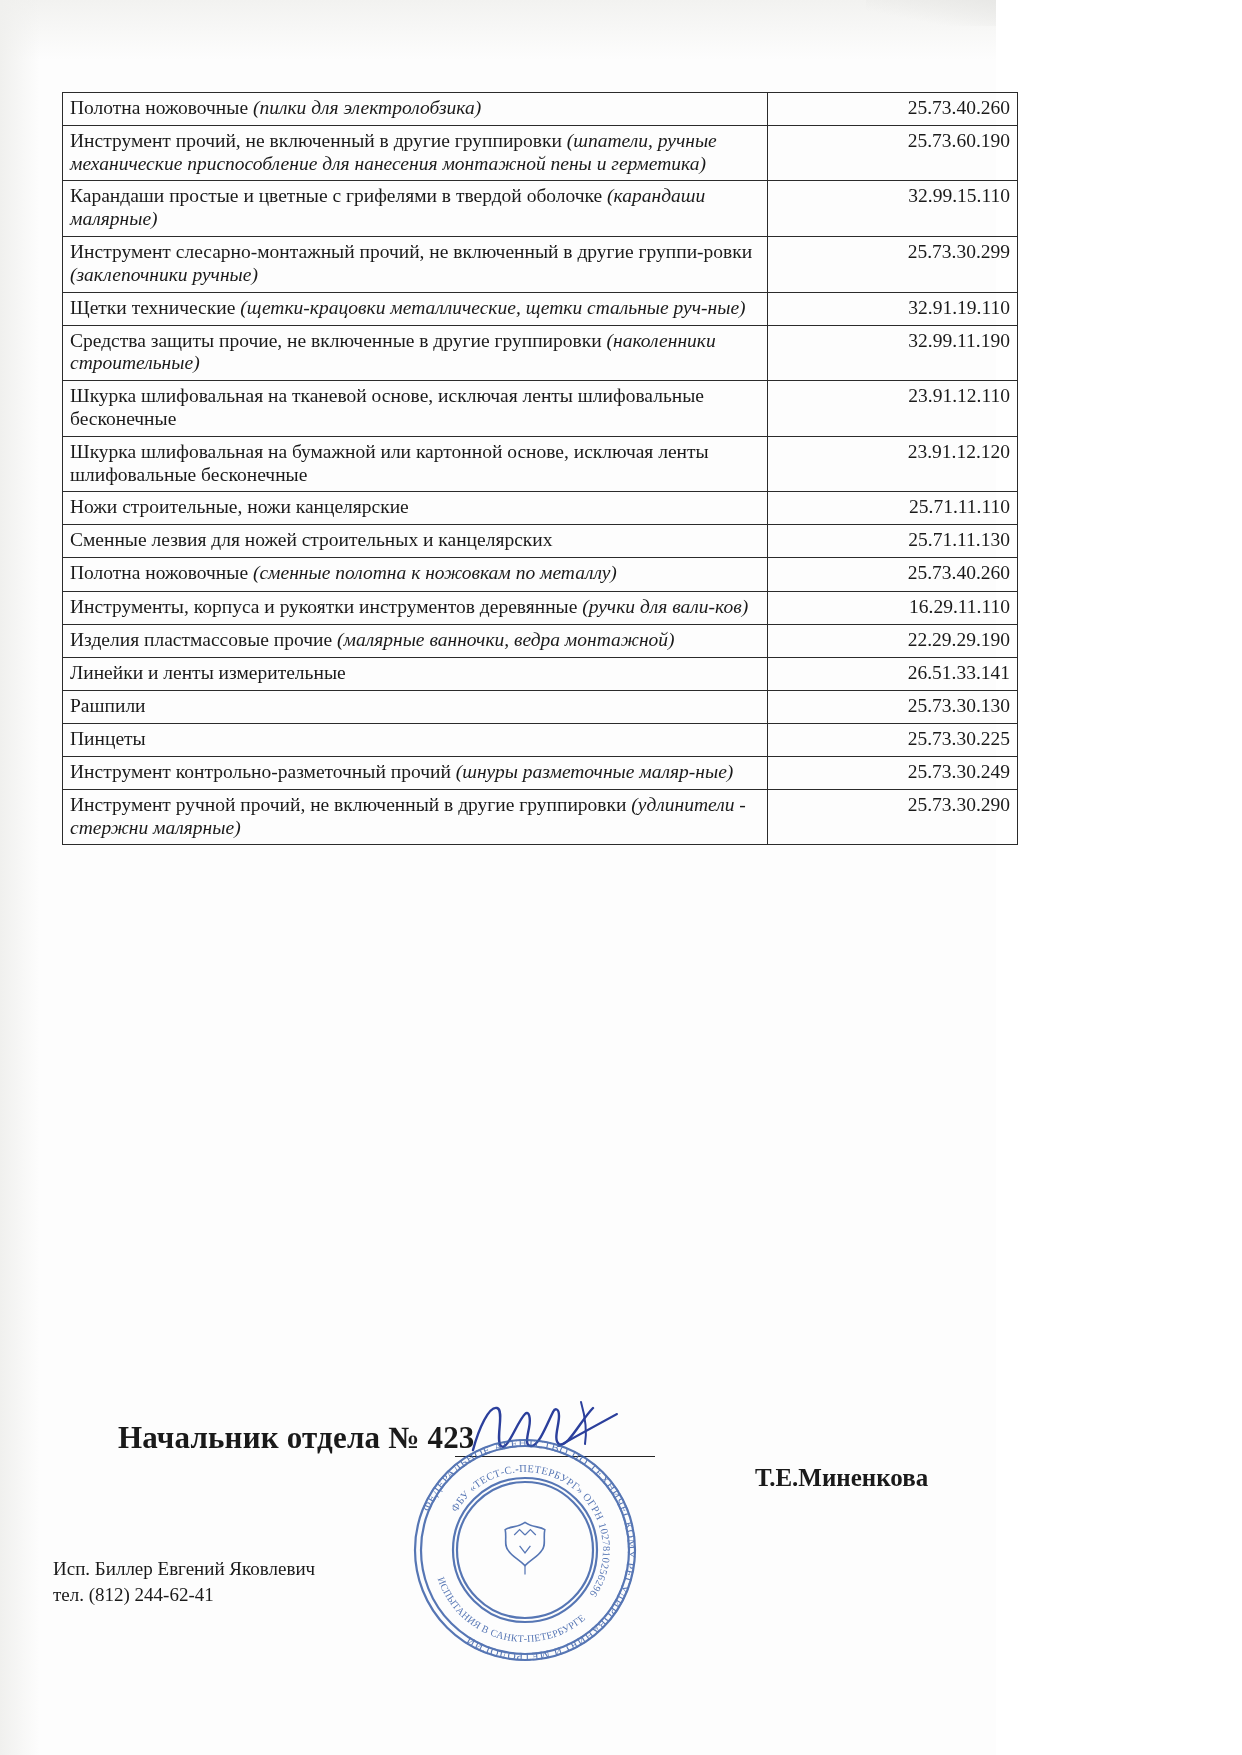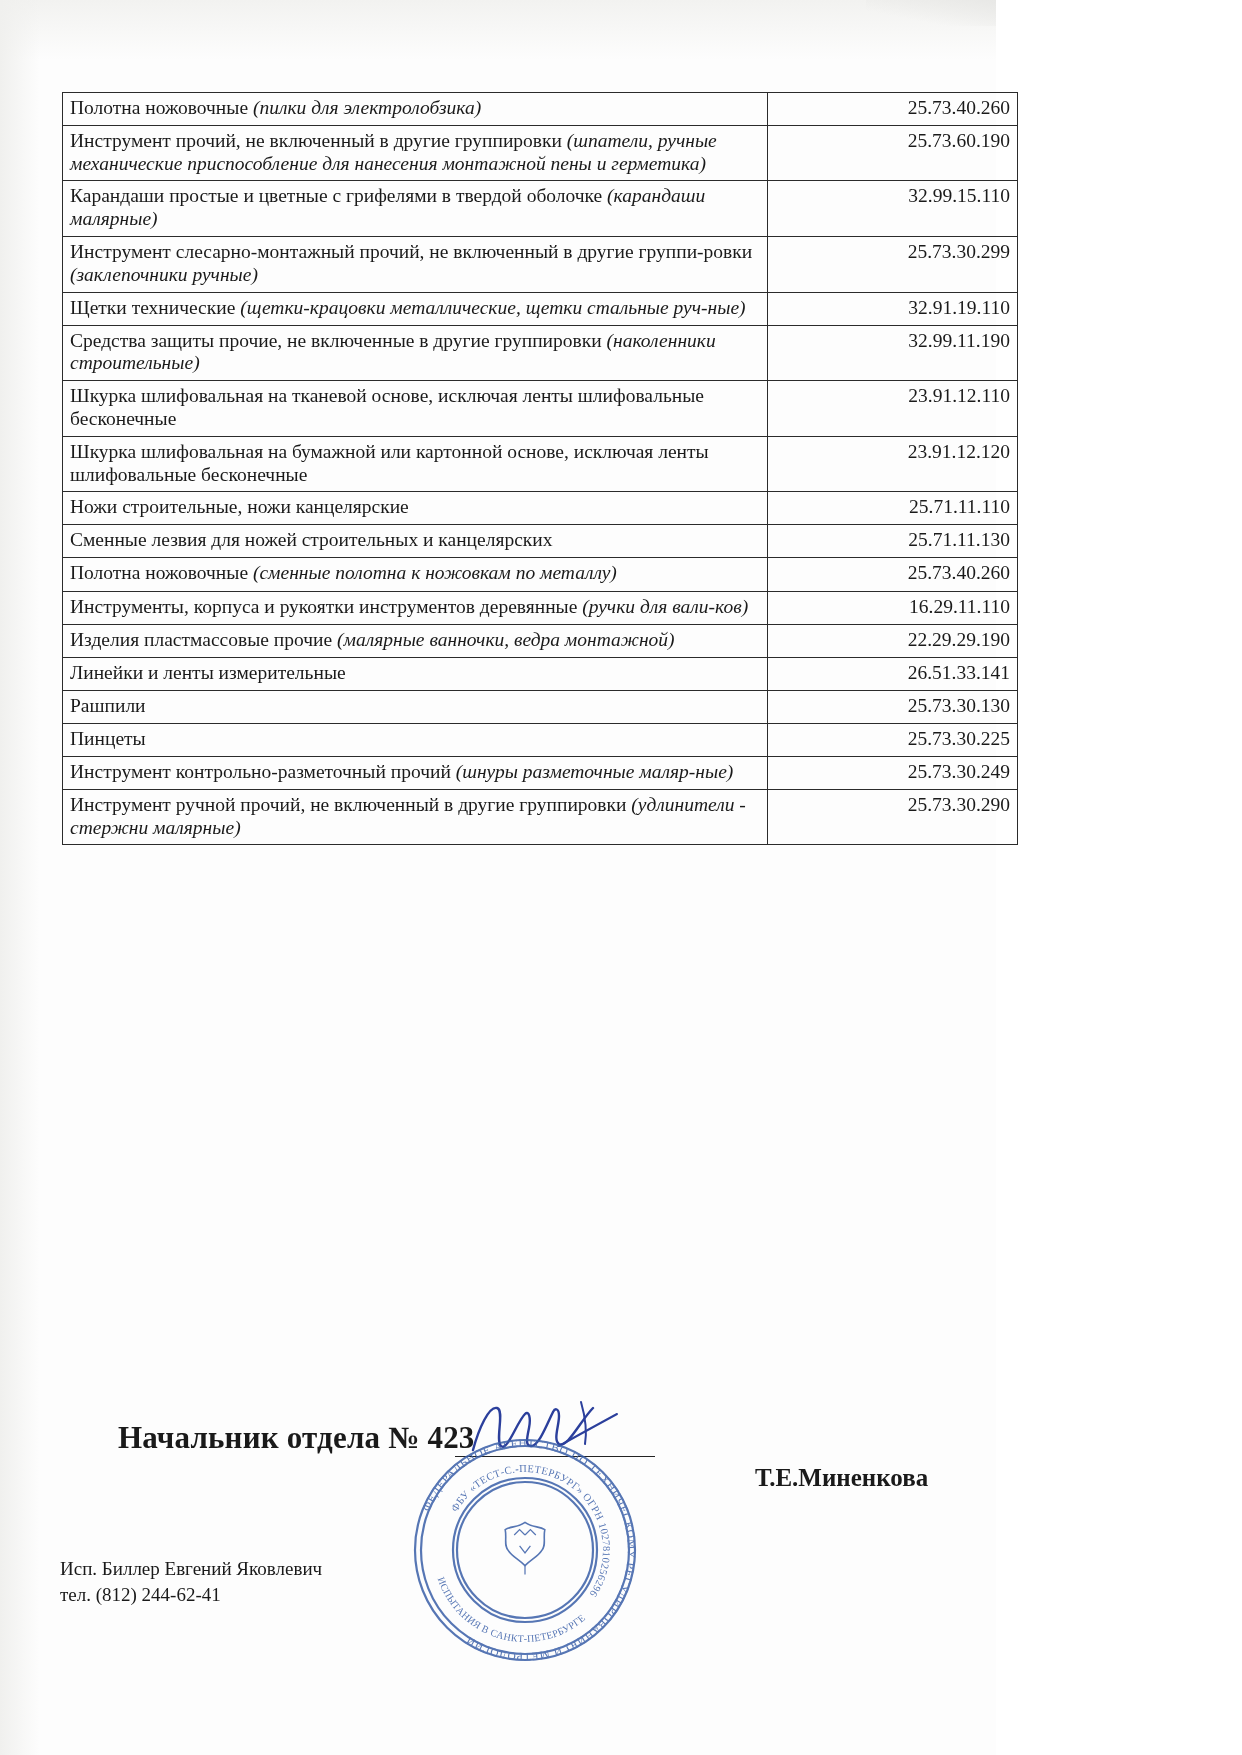--- a/index.html
+++ b/index.html
@@ -124,21 +124,21 @@
     left: 400px;
     top: 1425px;
     width: 250px;
     height: 250px;
     pointer-events: none;
     opacity: 0.85;
   }
 
   .executor {
     position: absolute;
-    left: 60px;
+    left: 53px;
     top: 1556px;
     font-size: 19px;
     line-height: 1.35;
   }
   .executor div {
     white-space: nowrap;
   }
 
   
   .bleed {

